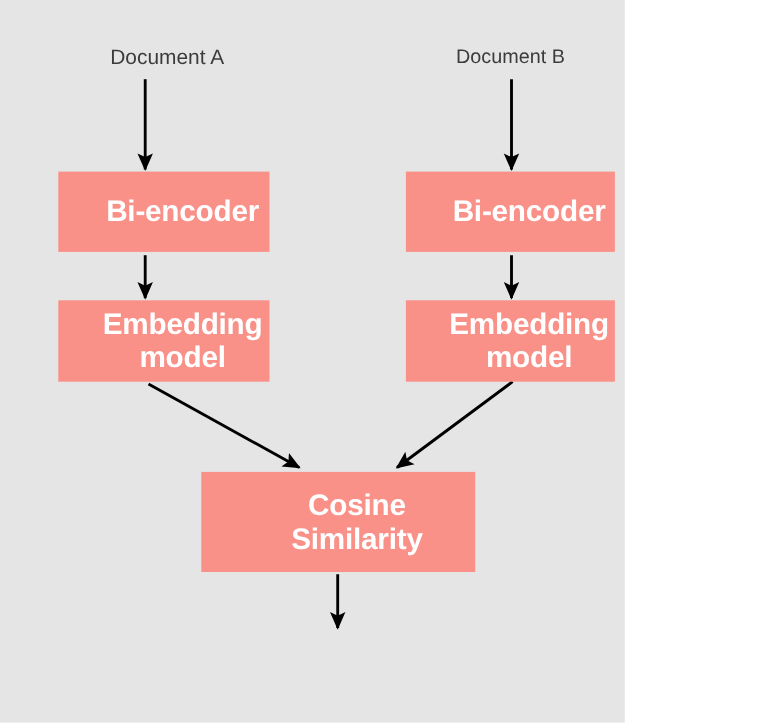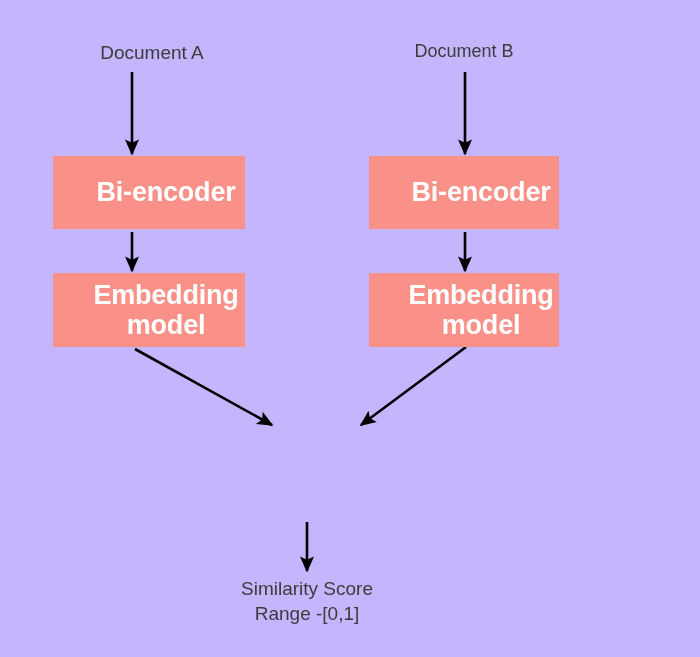--- a/index.html
+++ b/index.html
@@ -6,23 +6,23 @@
   html, body {
     margin: 0;
     padding: 0;
     background: #ffffff;
   }
   body {
     font-family: "Liberation Sans", sans-serif;
   }
   #canvas {
     position: relative;
-    width: 700px;
+    width: 568px;
     height: 657px;
-    background: #c4b5fd;
+    background: #e5e5e5;
     overflow: hidden;
   }
   .node-box {
     position: absolute;
     background: #fa9189;
     color: #ffffff;
     font-weight: bold;
     display: flex;
     align-items: center;
     justify-content: center;
@@ -97,17 +97,18 @@
   <div class="node-box" id="box-emb-left">
     <span style="white-space: pre-line;">Embedding
 model</span>
   </div>
 
   <div class="node-box" id="box-emb-right">
     <span style="white-space: pre-line;">Embedding
 model</span>
   </div>
 
+  <div class="node-box" id="box-cosine">
+    <span>Cosine Similarity</span>
+  </div>
 
-  <div class="plain-label" id="label-output">Similarity Score
-Range -[0,1]</div>
 
 </div>
 
 </body></html>

